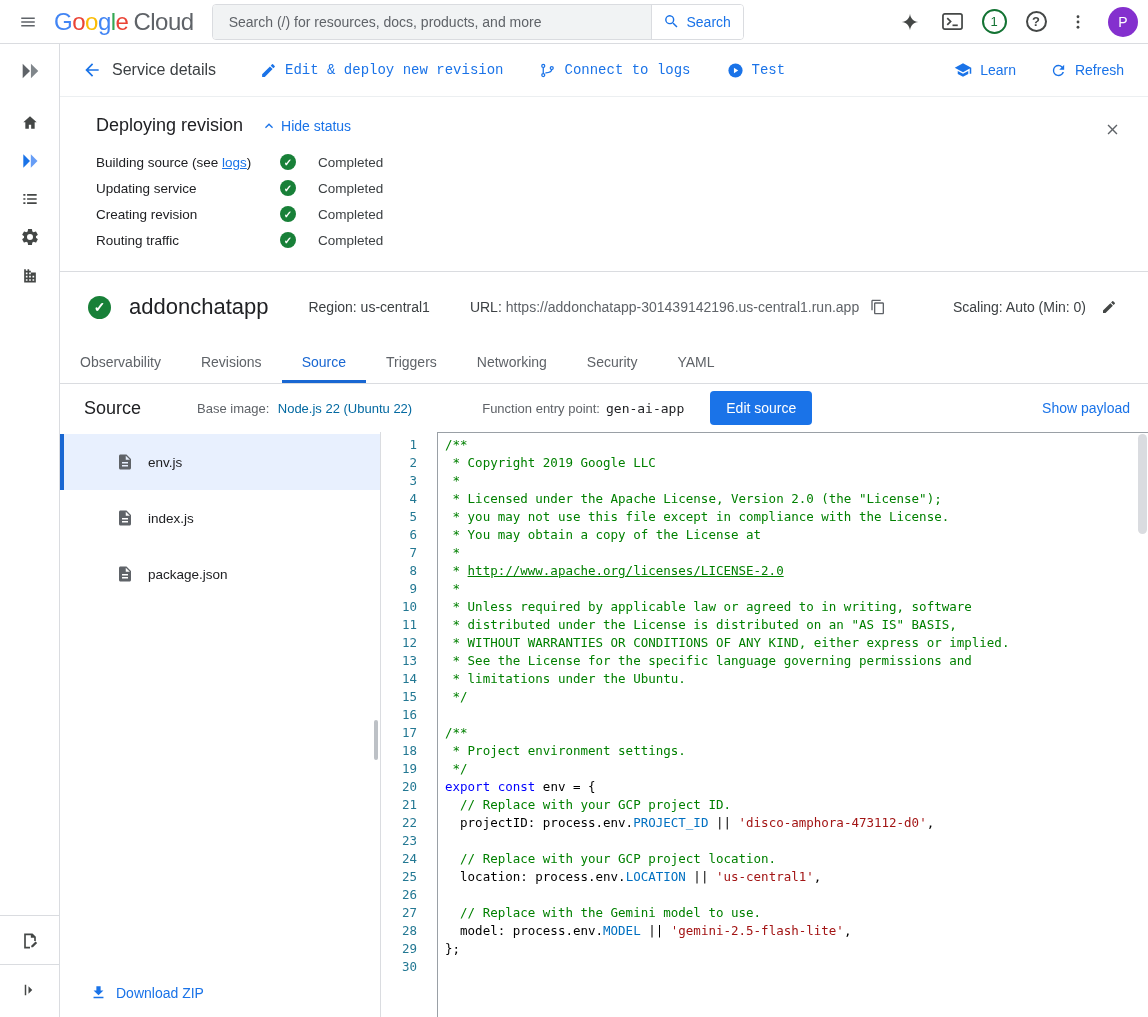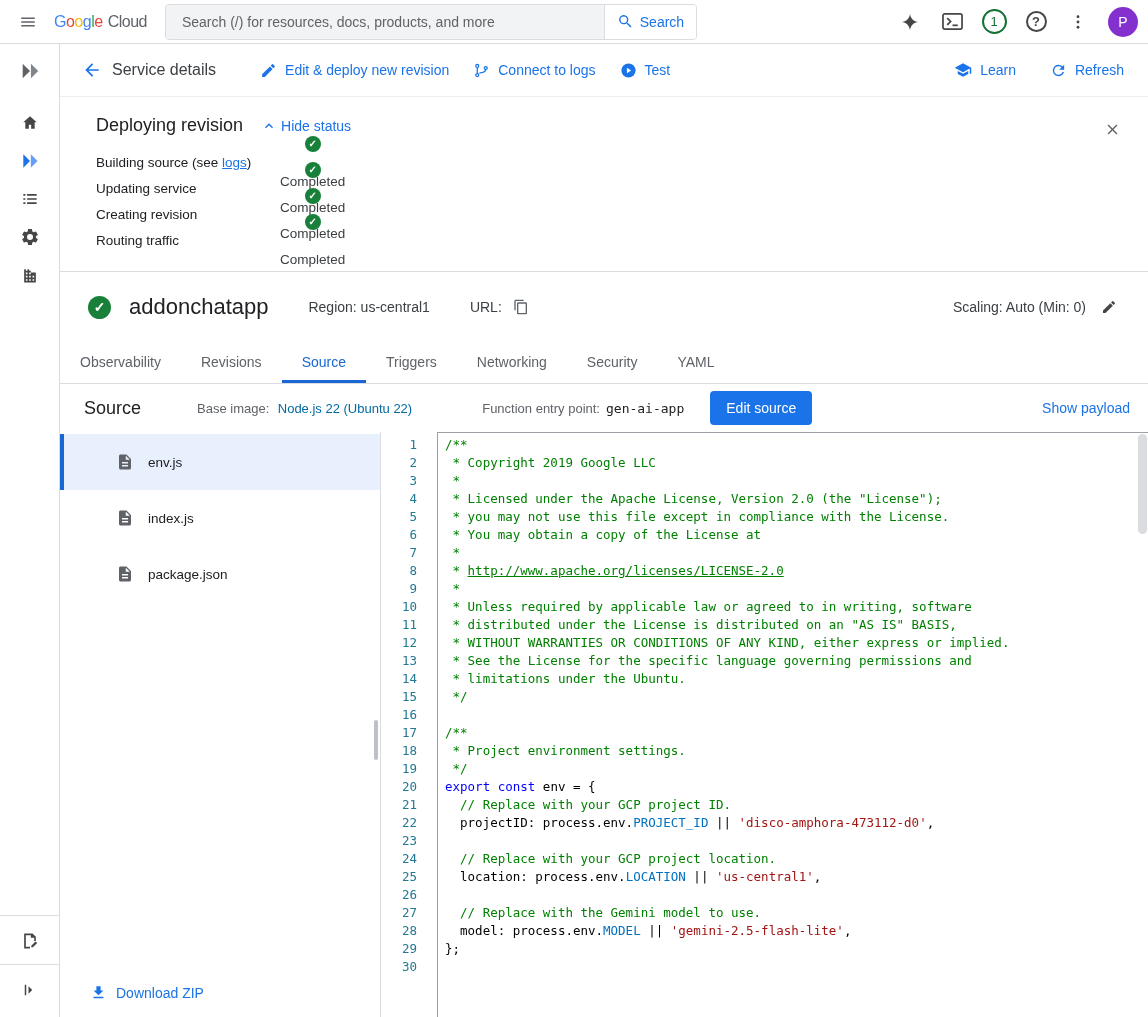--- a/index.html
+++ b/index.html
@@ -5,21 +5,21 @@
   * { margin:0; padding:0; box-sizing:border-box; }
   html,body { width:1148px; height:1017px; overflow:hidden; background:#fff;
     font-family:"Liberation Sans", sans-serif; color:#202124; }
   button { background:none; border:none; font-family:inherit; cursor:pointer; }
   .app { display:flex; flex-direction:column; height:100%; }
 
   
   .topbar { height:44px; flex:none; display:flex; align-items:center; padding:0 10px 0 8px;
     border-bottom:1px solid #dadce0; }
   .icon-btn { width:40px; height:40px; border-radius:50%; display:flex; align-items:center; justify-content:center; flex:none; }
-  .gc-logo { display:flex; align-items:baseline; margin-left:6px; font-size:16px; letter-spacing:-0.5px; cursor:pointer; }
+  .gc-logo { display:flex; align-items:baseline; margin-left:6px; font-size:24px; letter-spacing:-0.5px; cursor:pointer; }
   .logo-google span { font-weight:500; }
   .logo-cloud { color:#5f6368; margin-left:5px; font-weight:400; }
   .project-picker { display:flex; align-items:center; gap:9px; border:1px solid #dadce0; border-radius:4px;
     height:34px; padding:0 14px; margin-left:24px; font-size:14px; color:#3c4043; }
   .searchbar { display:flex; margin-left:18px; width:532px; height:36px; border:1px solid #dadce0;
     border-radius:4px; overflow:hidden; }
   .search-input { flex:1; border:none; outline:none; background:#f1f3f4; padding:0 16px; font-size:14px;
     font-family:inherit; color:#202124; }
   .search-input::placeholder { color:#5f6368; }
   .search-btn { width:92px; display:flex; align-items:center; justify-content:center; gap:6px; background:#fff;
@@ -42,35 +42,35 @@
   .rail-bottom { margin-top:auto; width:100%; display:flex; flex-direction:column; align-items:center;
     border-top:1px solid #dadce0; padding:6px 0 4px; }
   .rail-collapse { width:100%; display:flex; justify-content:center; border-top:1px solid #dadce0; padding:6px 0 8px; }
 
   .content { flex:1; display:flex; flex-direction:column; min-width:0; }
 
   
   .toolbar { height:53px; flex:none; display:flex; align-items:center; padding:0 24px 0 12px;
     border-bottom:1px solid #eceff1; }
   .tb-title { font-size:16px; color:#3c4043; }
-  .tb-actions { display:flex; align-items:flex-start; gap:24px; margin-left:44px; }
+  .tb-actions { display:flex; align-items:flex-start; gap:36px; margin-left:44px;font-family:Liberation Mono, monospace; }
   .tb-link { display:flex; align-items:center; gap:8px; color:#1a73e8; font-size:14px; font-weight:500; }
   .tb-right { margin-left:auto; display:flex; align-items:center; gap:34px; }
 
   
   .deploy { padding:18px 24px 18px 36px; border-bottom:1px solid #dadce0; position:relative; flex:none; }
   .dp-head { display:flex; align-items:center; }
   .dp-title { font-size:18px; font-weight:400; color:#202124; }
   .dp-toggle { margin-left:18px; display:flex; align-items:center; gap:4px; color:#1a73e8; font-size:14px; font-weight:500; }
   .dp-close { position:absolute; top:12px; right:16px; width:40px; height:40px; display:flex; align-items:center; justify-content:center; }
   .steps { margin-top:13px; }
   .step-row { display:flex; align-items:center; height:26px; font-size:13.5px; color:#202124; }
   .step-label { width:184px; }
   .inline-link { color:#1a73e8; text-decoration:underline; cursor:pointer; }
-  .step-status { display:flex; align-items:center; gap:22px; color:#3c4043;flex-direction:column; }
+  .step-status { display:flex; align-items:center; gap:22px; color:#3c4043; }
   .check-icon { width:16px; height:16px; border-radius:50%; background:#188038; color:#fff; flex:none;
     display:inline-flex; align-items:center; justify-content:center; font-size:10px; font-weight:700; }
   .check-icon::before { content:"\2713"; }
   .check-icon.big { width:23px; height:23px; font-size:14px; }
 
   
   .service { display:flex; align-items:center; padding:20px 24px 18px 28px; flex:none; }
   .svc-name { font-size:22px; color:#202124; margin-left:18px; }
   .svc-meta { font-size:14px; color:#3c4043; }
   .svc-region { margin-left:40px; }
@@ -327,20 +327,21 @@
             </div>
           </div>
       </section>
 
       <section class="service">
         <span class="check-icon big"></span>
         <span class="svc-name">addonchatapp</span>
         <span class="svc-meta svc-region">Region: us-central1</span>
         <span class="svc-url-wrap">
           <span class="svc-meta">URL:</span>
+          <span class="svc-meta svc-url">https://addonchatapp-301439142196.us-central1.run.app</span>
           <button class="copy-btn">
             <svg width="16" height="16" viewBox="0 0 24 24">
                 <path d="M16 1H4c-1.1 0-2 .9-2 2v14h2V3h12V1zm3 4H8c-1.1 0-2 .9-2 2v14c0 1.1.9 2 2 2h11c1.1 0 2-.9 2-2V7c0-1.1-.9-2-2-2zm0 16H8V7h11v14z" fill="#5f6368"></path>
               </svg>
           </button>
         </span>
         <span class="svc-meta svc-scaling">
           <span>Scaling: Auto (Min: 0)</span>
           <button class="copy-btn">
             <svg width="16" height="16" viewBox="0 0 24 24">

